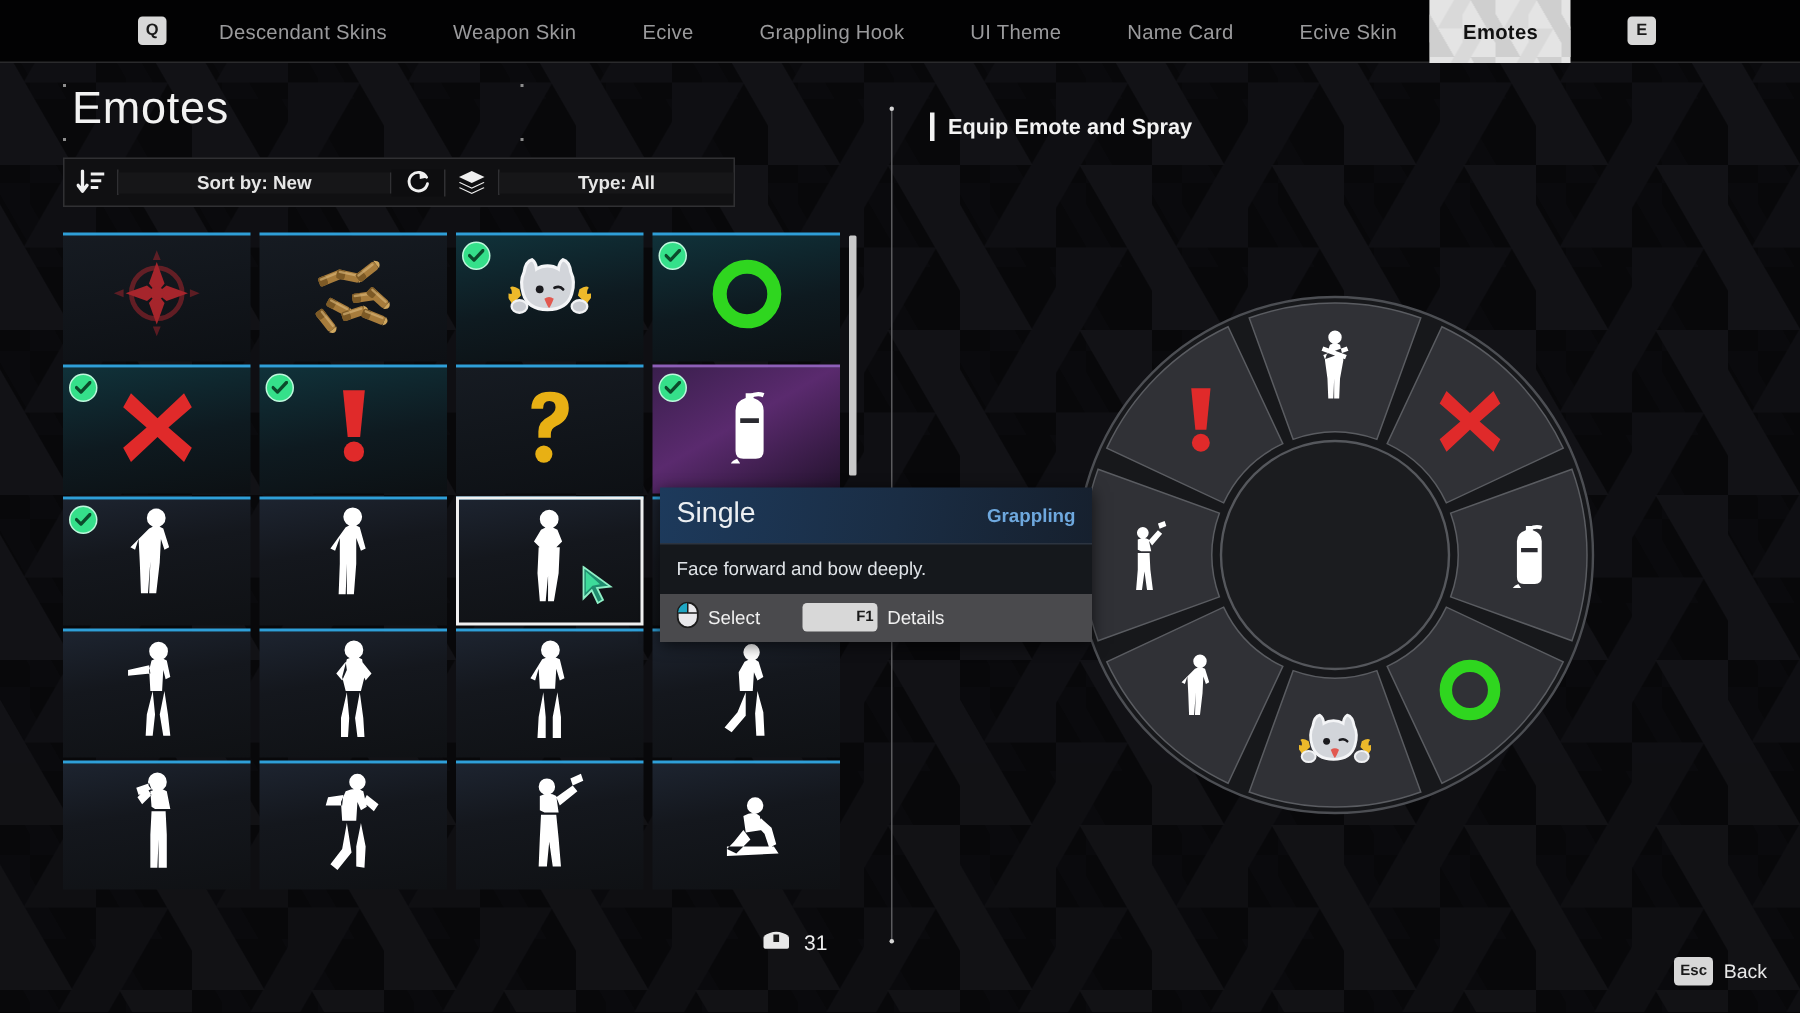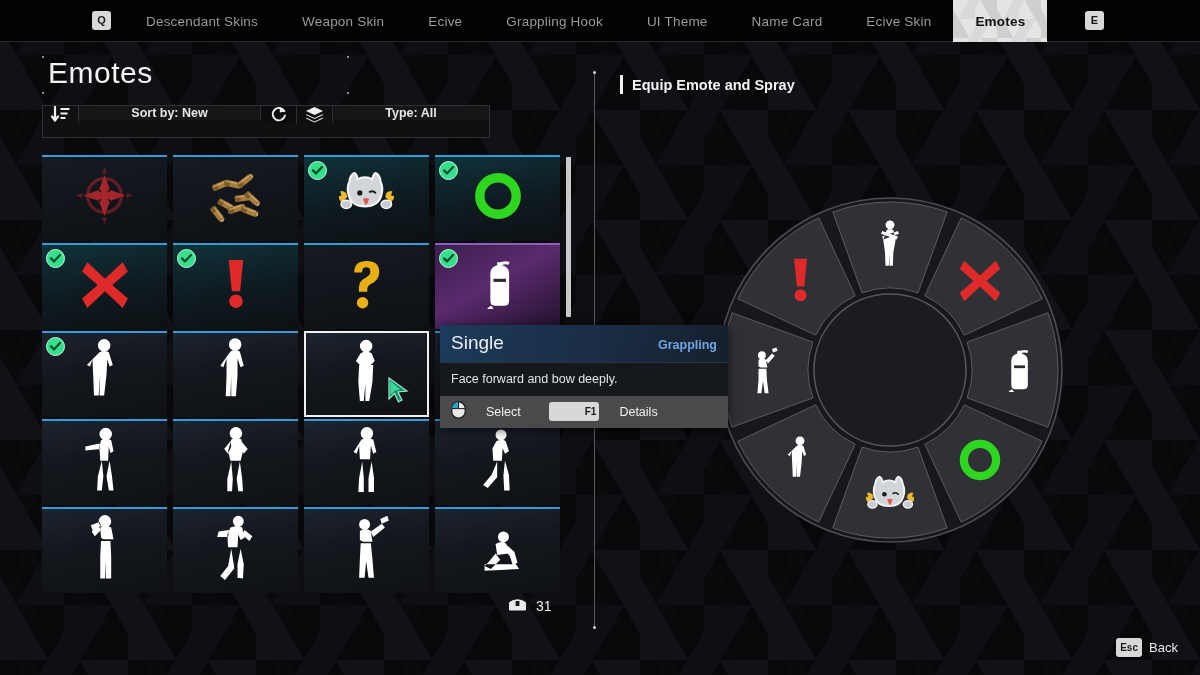--- a/index.html
+++ b/index.html
@@ -79,21 +79,21 @@
   }
   .title-dots { position: absolute; left: 42px; top: 56px; width: 310px; height: 38px; }
   .title-dots i {
     position: absolute; width: 2px; height: 2px; background: #8d8d8d; display:block;
   }
 
   
   .filterbar {
     position: absolute; left: 42px; top: 105px;
     width: 448px; height: 33px;
-    display: flex; align-items: flex-start;
+    display: flex; align-items: center;
     border: 1px solid #303033;
     background: #101012;
   }
   .fb-icon {
     width: 36px; display: flex; align-items: center; justify-content: center;
     border-right: 1px solid #303033;
     color: #e8e8e8;
   }
   .fb-seg {
     flex: 1 1 auto; display: flex; align-items: center; justify-content: center;
@@ -143,21 +143,21 @@
   .scrollbar-track {
     position: absolute; left: 566px; top: 155px; width: 5px; height: 428px;
     background: transparent;
   }
   .scrollbar-thumb {
     position: absolute; left: 0; top: 2px; width: 5px; height: 160px;
     background: #c9c9c9; border-radius: 1px;
   }
 
   .currency {
-    position: absolute; left: 508px; top: 596px;
+    position: absolute; left: 508px; top: 618px;
     display: flex; align-items: center; gap: 9px;
     color: #efefef; font-size: 14px;
   }
 
   
   .vdivider {
     position: absolute; left: 594px; top: 72px; width: 1px; height: 556px;
     background: #5b5b5e;
   }
   .vdivider::before, .vdivider::after {
@@ -196,21 +196,21 @@
   .tt-body {
     background: #15181c; border-top: 1px solid #2c3440;
     padding: 9px 11px 10px 11px;
     color: #dfe3e7; font-size: 12.5px;
   }
   .tt-foot {
     background: #4a4a4d; display: flex; align-items: center; gap: 8px;
     padding: 5px 11px 6px 11px;
     color: #f0f0f0; font-size: 12.5px;
   }
-  .tt-foot .grp { display: flex; align-items: center; gap: 20px; }
+  .tt-foot .grp { display: flex; align-items: center; gap: 6px; }
   .tt-foot .gap { width: 12px; }
 
   
   .backbar {
     position: absolute; right: 22px; bottom: 18px;
     display: flex; align-items: center; gap: 7px;
     color: #e9e9e9; font-size: 13px;
   }
 </style>
 </head>

